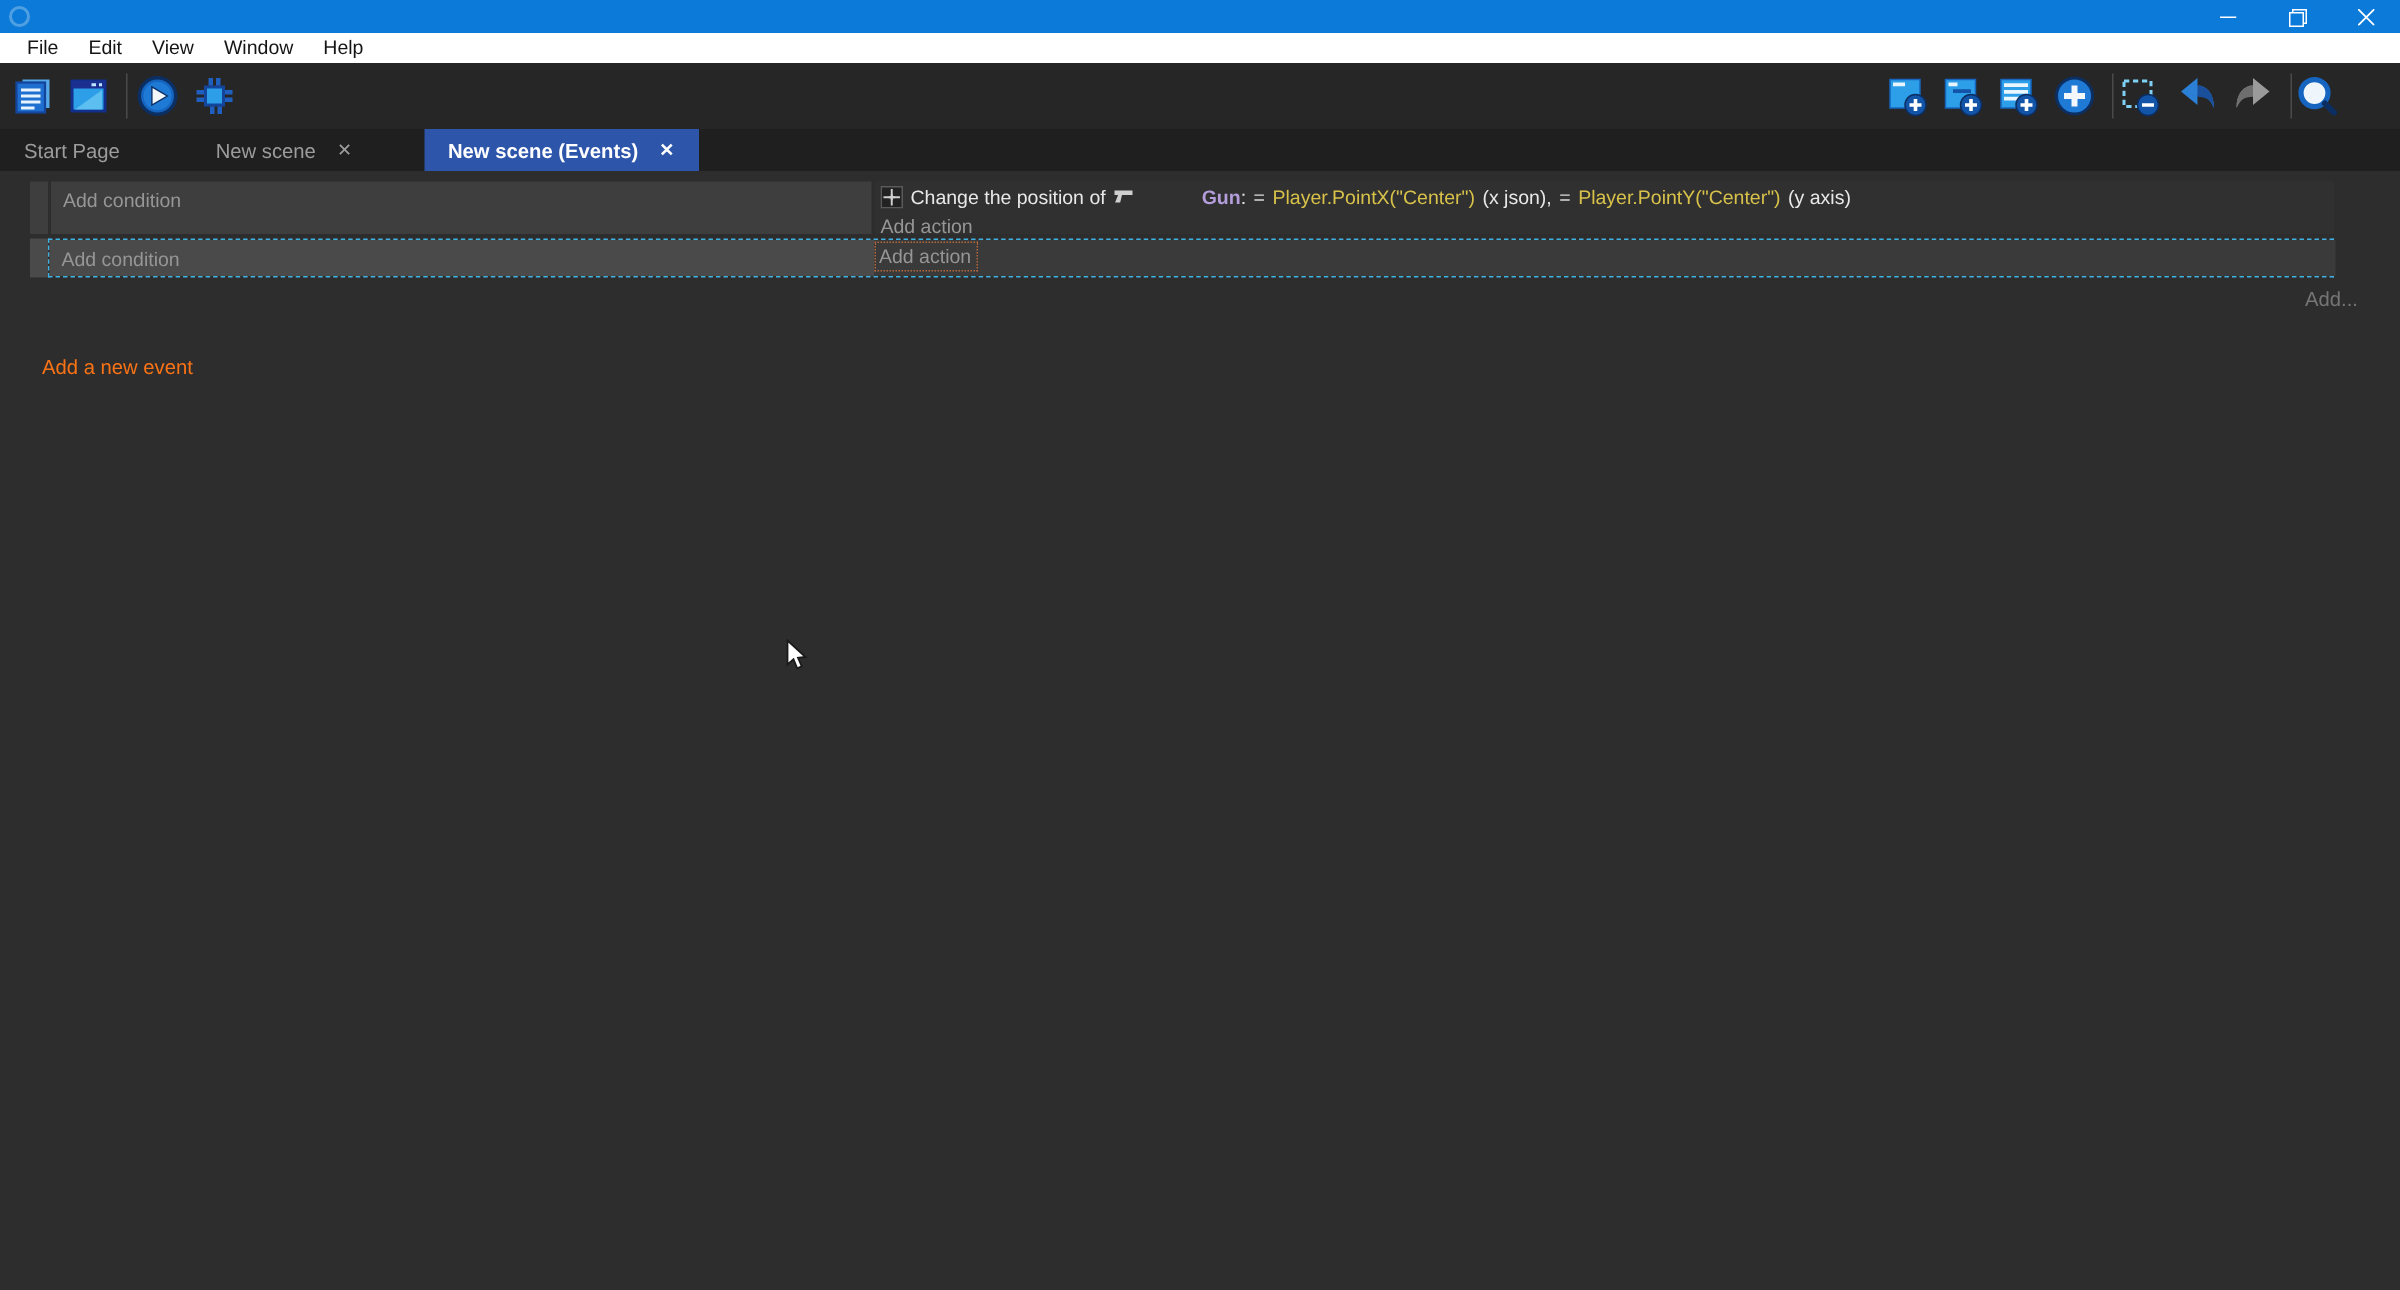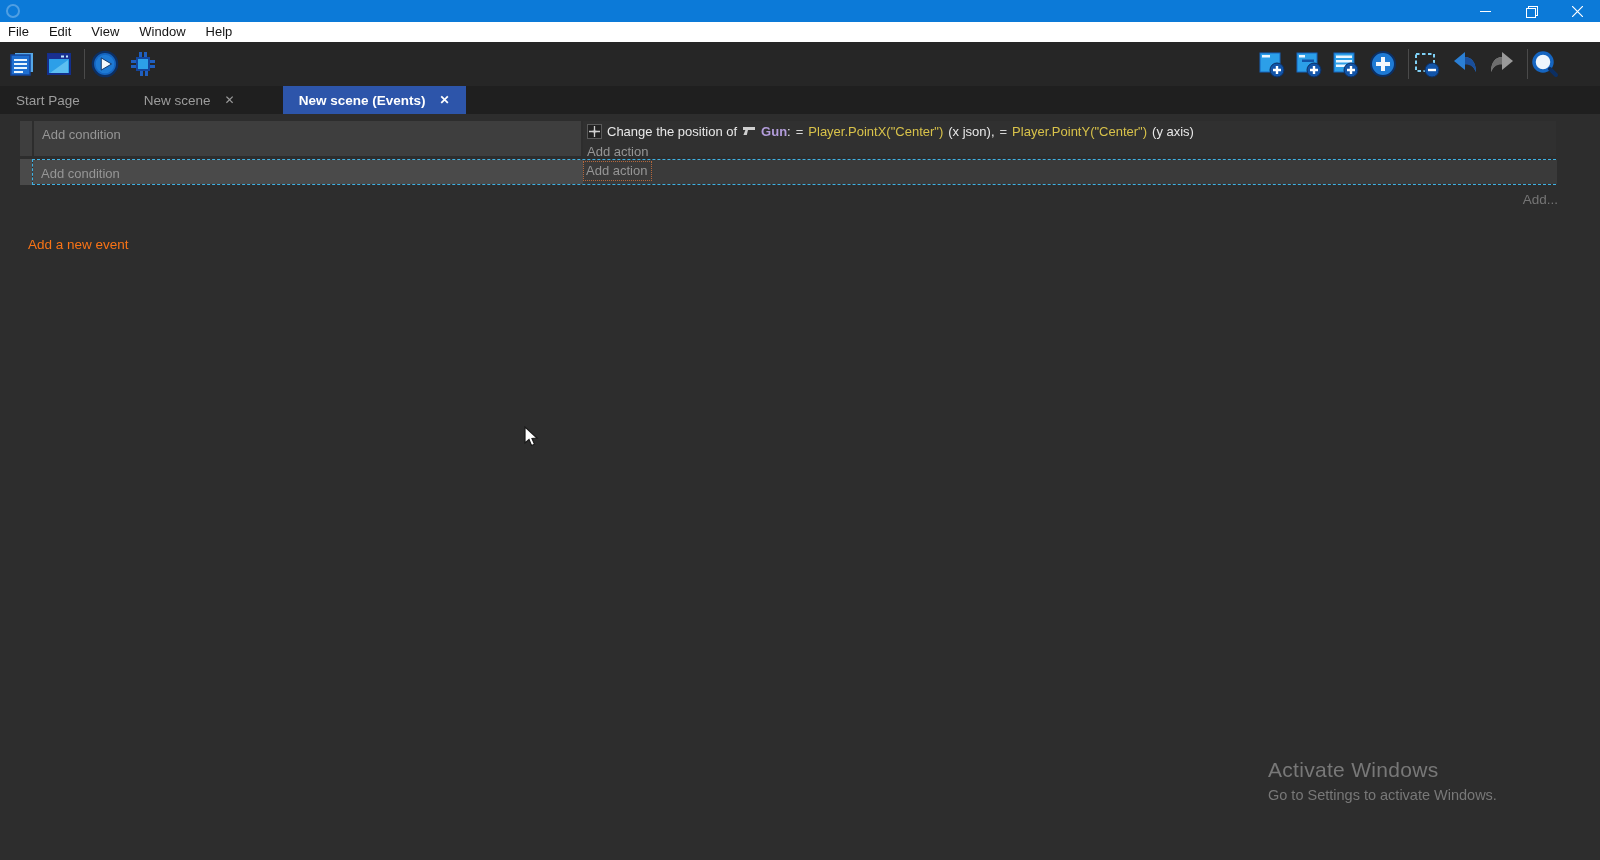--- a/index.html
+++ b/index.html
@@ -16,21 +16,21 @@
   .win-btn { width:46px; height:22px; display:flex; align-items:center; justify-content:center;
              color:#fff; font-size:12px; cursor:default; }
   .restore-glyph { position:relative; width:10px; height:10px; }
   .restore-glyph:before { content:""; position:absolute; left:2px; top:0; width:8px; height:8px;
               border:1px solid #fff; }
   .restore-glyph:after { content:""; position:absolute; left:0; top:2px; width:8px; height:8px;
               border:1px solid #fff; background:#0c7ad8; }
 
   
   .menubar { position:absolute; left:0; top:22px; width:1600px; height:20px; background:#ffffff;
-             display:flex; align-items:center; color:#141414; font-size:13px; }
+             display:flex; align-items:center; color:#141414; font-size:13px;padding-left:10px; }
   .menu-item { padding:0 10px; height:20px; line-height:20px; }
   .menu-item:first-child { padding-left:8px; }
 
   
   .toolbar { position:absolute; left:0; top:42px; width:1600px; height:44px; background:#262626; }
   .tb-icon { position:absolute; top:50%; transform:translateY(-50%); width:28px; height:28px;
              display:flex; align-items:center; justify-content:center; }
   .tb-sep { position:absolute; top:7px; width:1px; height:30px; background:#4a4a4a; }
 
   
@@ -50,40 +50,40 @@
   .placeholder { color:#969696; font-size:13px; }
 
   
   .ev1 { left:20px; top:7px; width:1536px; height:35px; }
   .ev1 .ev-handle { background:#3e3e3e; }
   .ev1-cond { position:absolute; left:14px; top:0; width:547px; height:35px; background:#3e3e3e;
               padding:4px 0 0 8px; }
   .ev1-actions { position:absolute; left:563px; top:0; width:973px; height:35px; background:#303030; }
   .action-line { display:flex; align-items:center; gap:5px; height:20px; padding-left:4px;
                  font-size:13px; color:#e8e8e8; white-space:nowrap; }
-  .obj-name { color:#b39ddb; font-weight:bold; }
+  .obj-name { color:#b39ddb; font-weight:bold;margin-left:40px; }
   .expr { color:#d8c24a; }
   .eq { color:#d6d6d6; }
   .ev1-addaction { padding-left:4px; margin-top:1px; }
 
   
   .ev2 { left:20px; top:45px; width:1536px; height:26px; }
   .ev2 .ev-handle { background:#4a4a4a; }
   .ev2-body { position:absolute; left:12px; top:0; width:1524px; height:26px;
               border:1px dashed #3fb1e3; }
   .ev2-cond { position:absolute; left:0; top:0; width:550px; height:24px; background:#4a4a4a;
               padding:4px 0 0 8px; }
   .ev2-actions { position:absolute; left:550px; top:0; width:974px; height:24px; background:#3a3a3a; }
   .ev2-addaction { display:inline-block; margin:2px 0 0 1px; padding:1px 4px 2px 2px;
                    outline:1px dotted #b4683c; }
 
   
   .add-row { position:absolute; left:0; top:78px; width:1600px; height:20px; font-size:13.5px; }
   .add-new-event { position:absolute; left:28px; top:12px; color:#f97316;margin-top:33px; }
-  .add-ellipsis { position:absolute; right:42px; top:0; color:#757575; }
+  .add-ellipsis { position:absolute; right:28px; top:0; color:#757575; }
 
   
   .watermark { position:absolute; left:1268px; top:644px; color:#787878; }
   .wm1 { font-size:21px; font-weight:300; letter-spacing:.3px; }
   .wm2 { font-size:14.5px; margin-top:5px; }
 
   
   .cursor { position:absolute; left:520px; top:426px; pointer-events:none; }
 
   .icon-svg { display:block; }
@@ -295,21 +295,17 @@
         <span class="ev2-addaction placeholder">Add action</span>
       </div>
     </div>
   </div>
 
   <div class="add-row">
     <span class="add-new-event">Add a new event</span>
     <span class="add-ellipsis">Add...</span>
   </div>
 
-  <div class="watermark">
-    <div class="wm1">Activate Windows</div>
-    <div class="wm2">Go to Settings to activate Windows.</div>
-  </div>
 </div>
 
 <svg class="cursor" width="20" height="22" viewBox="0 0 20 22">
   <path d="M5,1 L5,17 L9,13.5 L11.5,19.5 L14.5,18.2 L12,12.5 L17,12 Z" fill="#ffffff" stroke="#1a1a1a" stroke-width="1.2"></path>
 </svg>
 
 </body></html>

